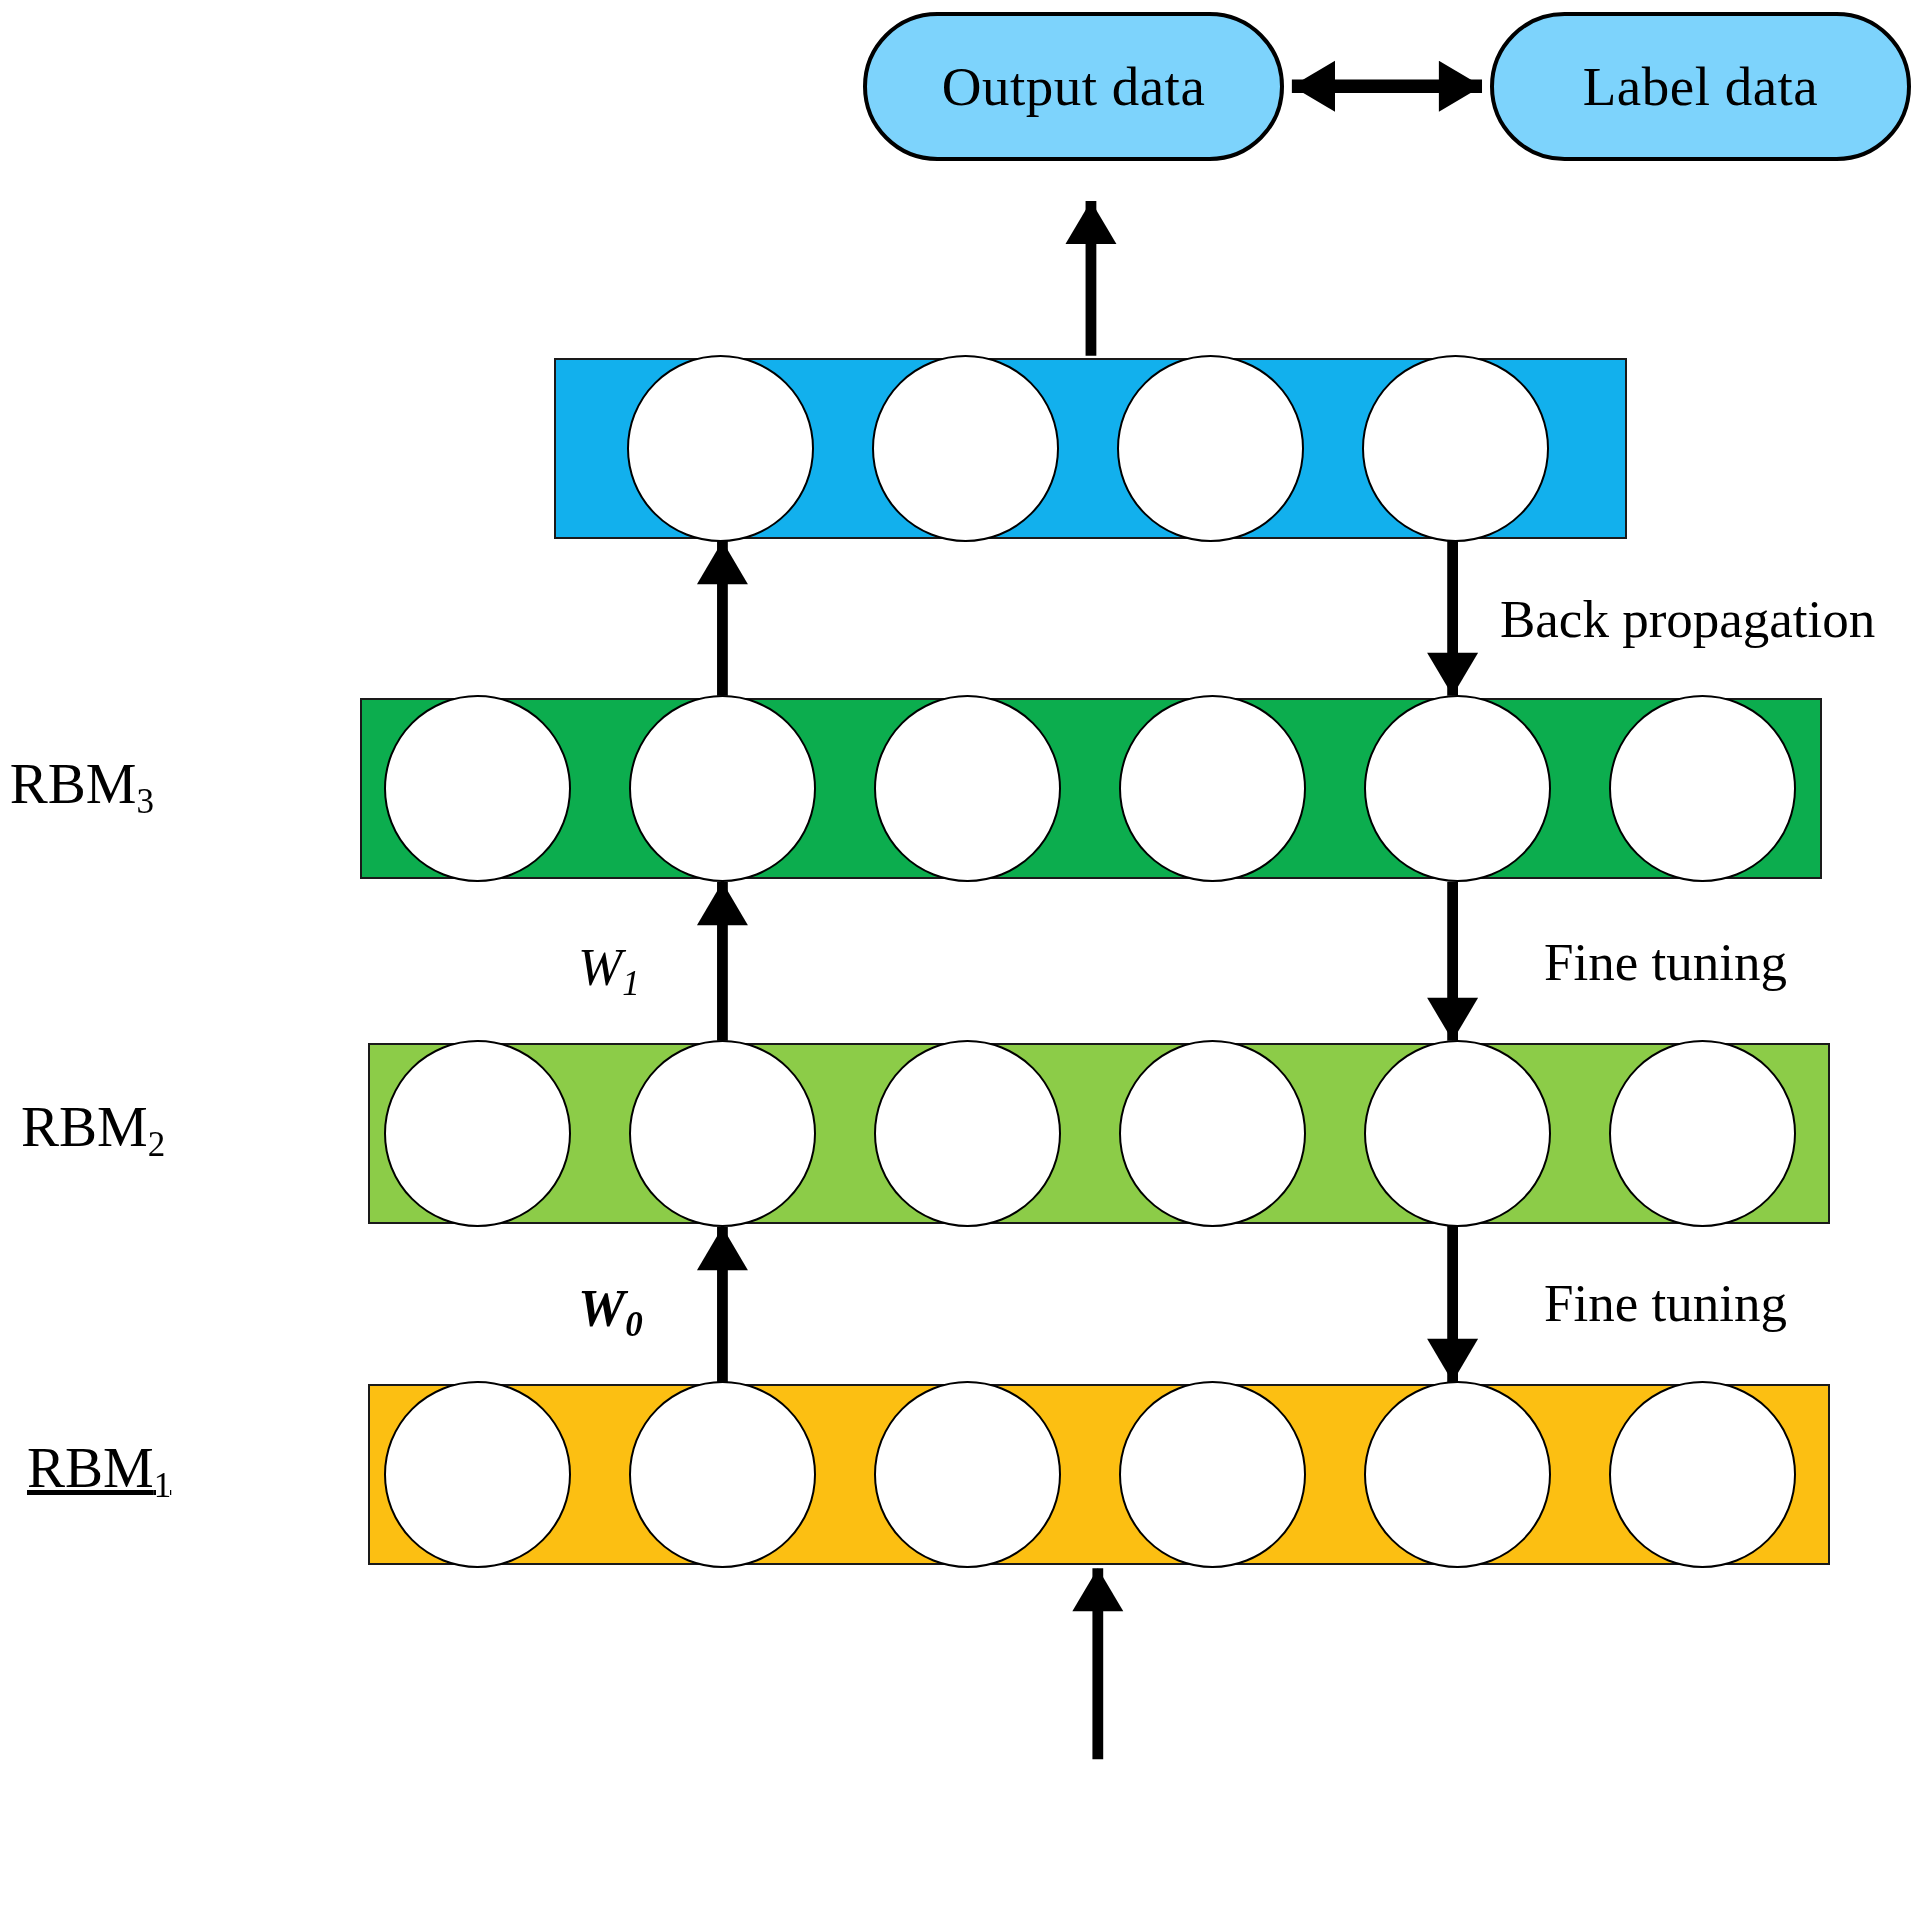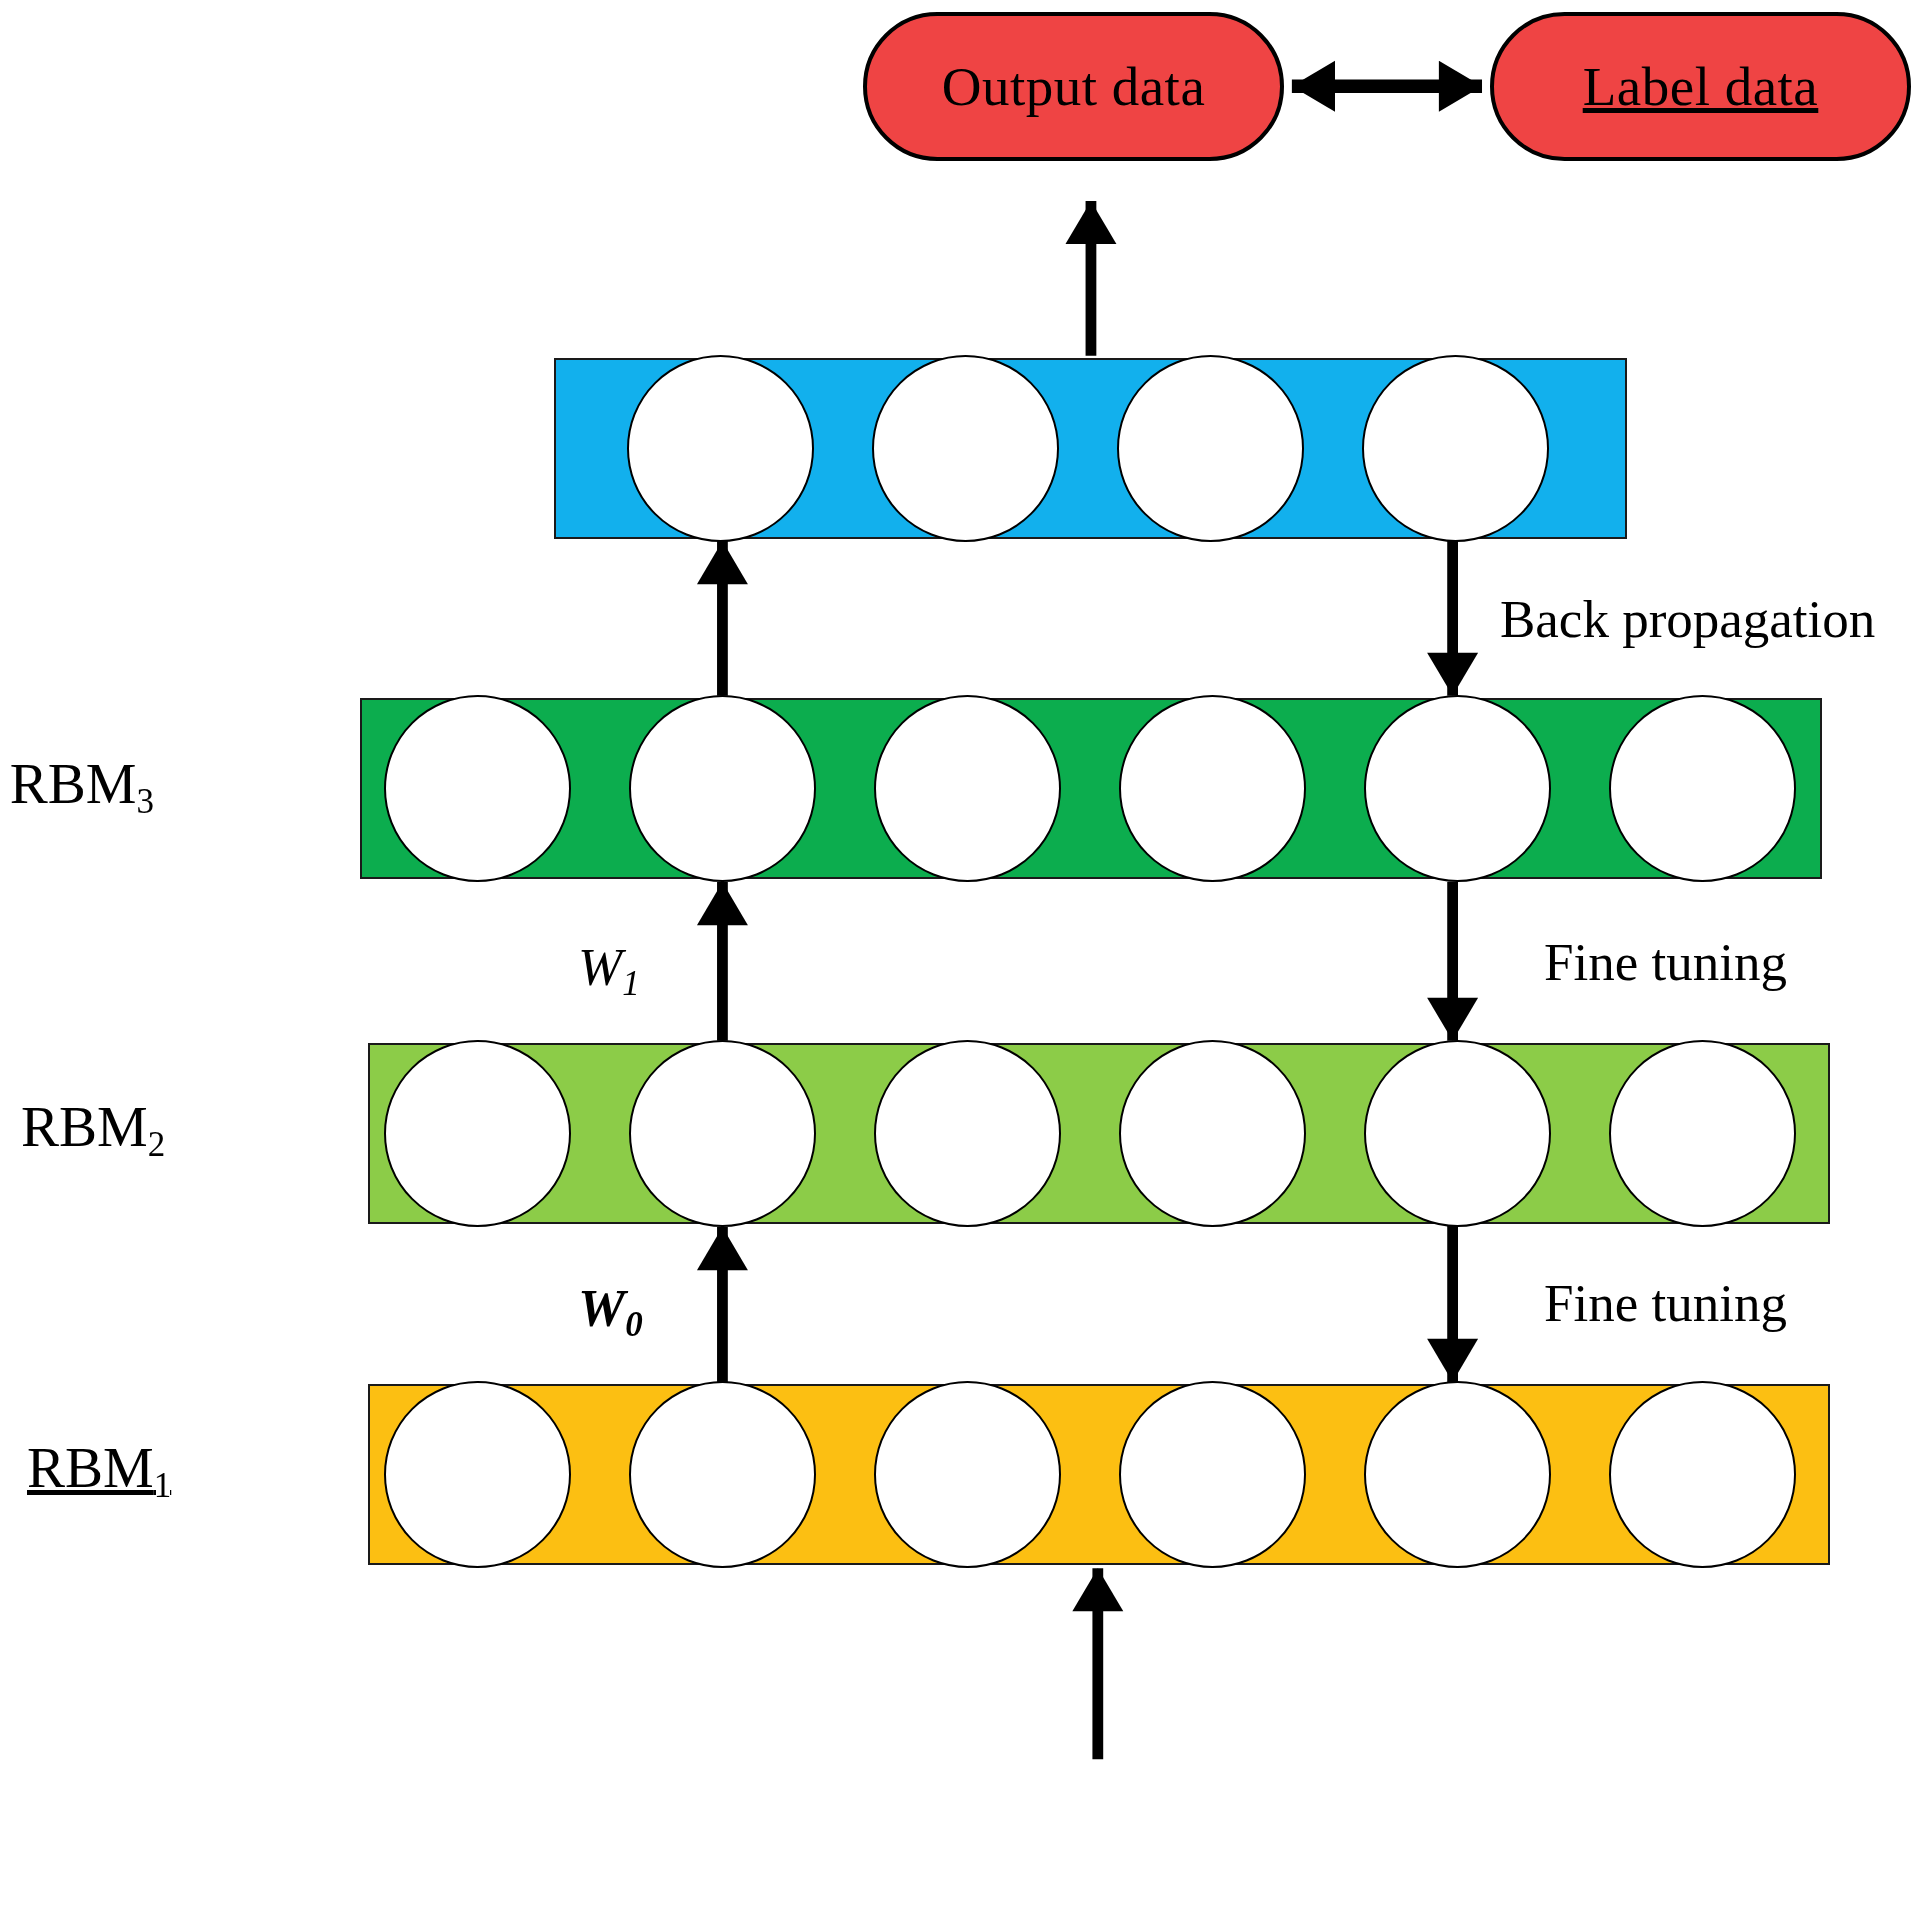--- a/index.html
+++ b/index.html
@@ -1,40 +1,40 @@
 <!DOCTYPE html>
 <html><head>
 <meta charset="utf-8">
 <style>
   html,body{margin:0;padding:0;background:#ffffff;}
   body{width:1931px;height:1921px;position:relative;overflow:hidden;
        font-family:"Liberation Serif","DejaVu Serif",serif;color:#000;}
   #stage{position:absolute;left:0;top:0;width:1931px;height:1921px;}
-  .rnode{position:absolute;background:#ef4444;border:4.9px solid #000;border-radius:979px;
+  .rnode{position:absolute;background:#7dd3fc;border:4.9px solid #000;border-radius:979px;
          display:flex;align-items:center;justify-content:center;box-sizing:border-box;}
   .rnode span{font-size:55px;line-height:1;letter-spacing:0.5px;}
   .layer{position:absolute;box-sizing:border-box;border:2.9px solid #1a1a1a;}
   .circ{position:absolute;background:#fff;border:2.9px solid #000;border-radius:50%;
         box-sizing:border-box;}
   .sidelabel{position:absolute;font-size:57px;line-height:1;white-space:nowrap;}
   .sidelabel sub{font-size:35px;vertical-align:baseline;position:relative;top:9.8px;}
   .wlabel{position:absolute;font-size:53px;font-style:italic;line-height:1;white-space:nowrap;}
   .wlabel sub{font-size:35px;font-style:italic;vertical-align:baseline;position:relative;top:9.8px;}
   .flowlabel{position:absolute;font-size:53px;line-height:1;white-space:nowrap;}
   svg.arrows{position:absolute;left:0;top:0;width:1931px;height:1921px;overflow:visible;}
 </style>
 </head>
 <body>
 
 <div id="stage">
 
   <div class="rnode" id="t-output" style="left: 863px; top: 11.8px; width: 421px; height: 149px;">
     <span>Output data</span>
   </div>
-  <div class="rnode" id="t-label" style="left: 1490px; top: 11.8px; width: 421px; height: 149px; text-decoration: underline;">
+  <div class="rnode" id="t-label" style="left: 1490px; top: 11.8px; width: 421px; height: 149px;">
     <span>Label data</span>
   </div>
 
   <div class="layer" id="L0" style="left: 554px; top: 358px; width: 1073px; height: 181px; background: rgb(18, 176, 237);"></div>
   <div class="layer" id="L1" style="left: 360px; top: 698px; width: 1462px; height: 181px; background: rgb(12, 173, 78);"></div>
   <div class="layer" id="L2" style="left: 368px; top: 1043px; width: 1462px; height: 181px; background: rgb(140, 204, 72);"></div>
   <div class="layer" id="L3" style="left: 368px; top: 1384px; width: 1462px; height: 181px; background: rgb(252, 191, 18);"></div>
   <div id="units-host">
       <div class="circ" style="left: 627px; top: 355px; width: 187px; height: 187px;"></div>
       <div class="circ" style="left: 872px; top: 355px; width: 187px; height: 187px;"></div>

